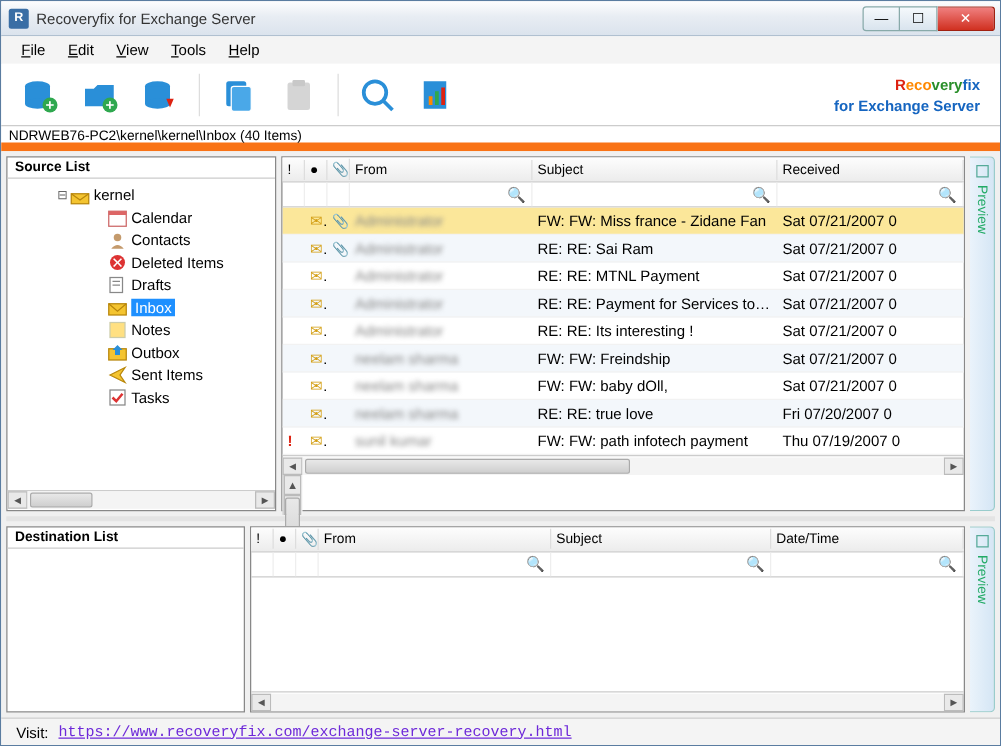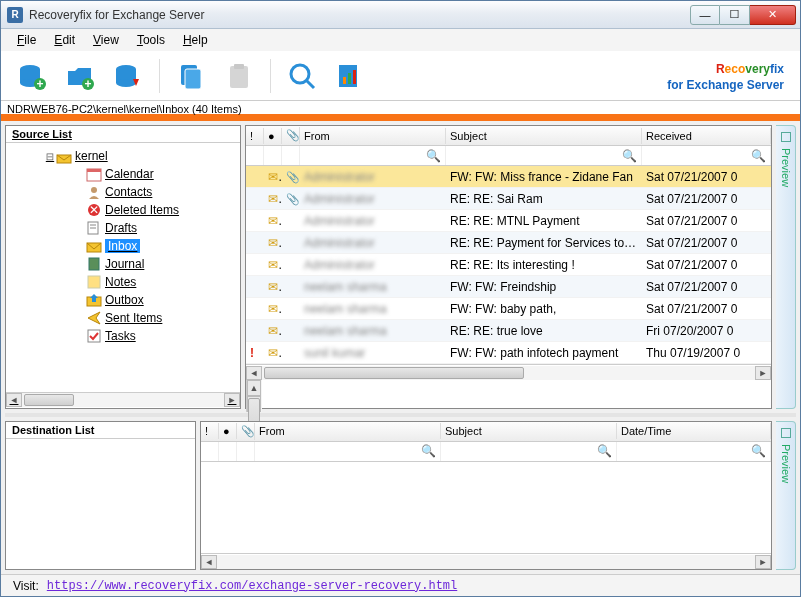--- a/index.html
+++ b/index.html
@@ -21,21 +21,21 @@
 .brand { position: absolute; right: 16px; top: 4px; text-align: right; }
 .brand .rfix { font-size: 20px; font-weight: bold; }
 .brand .rfix .r1 { color: #d21; } .brand .rfix .r2 { color: #f80; } .brand .rfix .r3 { color: #2a8f2a; } .brand .rfix .r4 { color: #1565c0; }
 .brand .sub { color: #1565c0; font-size: 12px; font-weight: bold; }
 .pathbar { height: 20px; padding: 2px 6px; background: #fff; border-bottom: 7px solid #f97316; font-size: 11px; }
 .content { flex: 1; display: flex; flex-direction: column; padding: 4px; gap: 4px; background: #f0f0f0; }
 .top-section { flex: 1.9; display: flex; gap: 4px; min-height: 0;}
 .bottom-section { flex: 1; display: flex; gap: 4px; min-height: 0;}
 .panel { background: #fff; border: 1px solid #888; display: flex; flex-direction: column; position: relative; }
 .panel-title { padding: 2px 6px; font-weight: bold; border-bottom: 1px solid #ccc; font-size: 11px; }
-.source-panel { width: 236px; text-decoration: underline; }
+.source-panel { width: 216px; }
 .tree { flex: 1; overflow: auto; padding: 4px 2px; font-size: 11px; }
 .tree-node { display: flex; align-items: center; padding: 1px 2px; white-space: nowrap; cursor: pointer; }
 .tree-node .exp { width: 12px; text-align: center; color: #666; font-size: 10px; }
 .tree-node .ticon { width: 16px; height: 16px; display: flex; align-items: center; justify-content: center; margin-right: 3px; }
 .tree-children { margin-left: 30px; }
 .tree-node.selected .lbl { background: #1e90ff; color: #fff; padding: 0 3px; }
 .scroll-h { height: 16px; border-top: 1px solid #ccc; display: flex; align-items: center; }
 .scroll-btn { width: 16px; height: 14px; background:#e9e9e9; border:1px solid #bbb; display:flex; align-items:center; justify-content:center; font-size:9px; color:#555; cursor:pointer;}
 .scroll-track { flex:1; height:14px; background:#f4f4f4; position:relative;}
 .scroll-thumb { position:absolute; left:2px; width:50px; top:1px; height:12px; background:linear-gradient(to bottom,#e8e8e8,#cfcfcf); border:1px solid #aaa; border-radius:2px;}
@@ -221,29 +221,20 @@
                       <rect x="1" y="5" width="14" height="9" fill="#f4c430" stroke="#b8860b"></rect>
                       <path d="M1 5 L8 11 L15 5" fill="none" stroke="#b8860b"></path>
                     </svg>
                   </span>
                   <span class="lbl">Inbox</span>
                 </div>
                 <div class="tree-node">
                   <span class="exp"></span>
                   <span class="ticon">
                     <svg width="16" height="16">
-                      <rect x="3" y="2" width="10" height="12" fill="#5a8f5a" stroke="#376"></rect>
-                    </svg>
-                  </span>
-                  <span class="lbl">Journal</span>
-                </div>
-                <div class="tree-node">
-                  <span class="exp"></span>
-                  <span class="ticon">
-                    <svg width="16" height="16">
                       <rect x="2" y="2" width="12" height="12" fill="#ffe082" stroke="#cca"></rect>
                     </svg>
                   </span>
                   <span class="lbl">Notes</span>
                 </div>
                 <div class="tree-node">
                   <span class="exp"></span>
                   <span class="ticon">
                     <svg width="16" height="16">
                       <rect x="1" y="5" width="14" height="9" fill="#f4c430" stroke="#b8860b"></rect>
@@ -354,21 +345,21 @@
                 <div class="col col-att"></div>
                 <div class="col col-from"><span class="blur-text">neelam sharma</span></div>
                 <div class="col col-subj">FW:  FW: Freindship</div>
                 <div class="col col-recv">Sat 07/21/2007 0</div>
               </div>
               <div class="row">
                 <div class="col col-flag"></div>
                 <div class="col col-dot"><span class="env">✉</span></div>
                 <div class="col col-att"></div>
                 <div class="col col-from"><span class="blur-text">neelam sharma</span></div>
-                <div class="col col-subj">FW:  FW: baby path,</div>
+                <div class="col col-subj">FW:  FW: baby dOll,</div>
                 <div class="col col-recv">Sat 07/21/2007 0</div>
               </div>
               <div class="row alt">
                 <div class="col col-flag"></div>
                 <div class="col col-dot"><span class="env">✉</span></div>
                 <div class="col col-att"></div>
                 <div class="col col-from"><span class="blur-text">neelam sharma</span></div>
                 <div class="col col-subj">RE:  RE: true love</div>
                 <div class="col col-recv">Fri 07/20/2007 0</div>
               </div>

